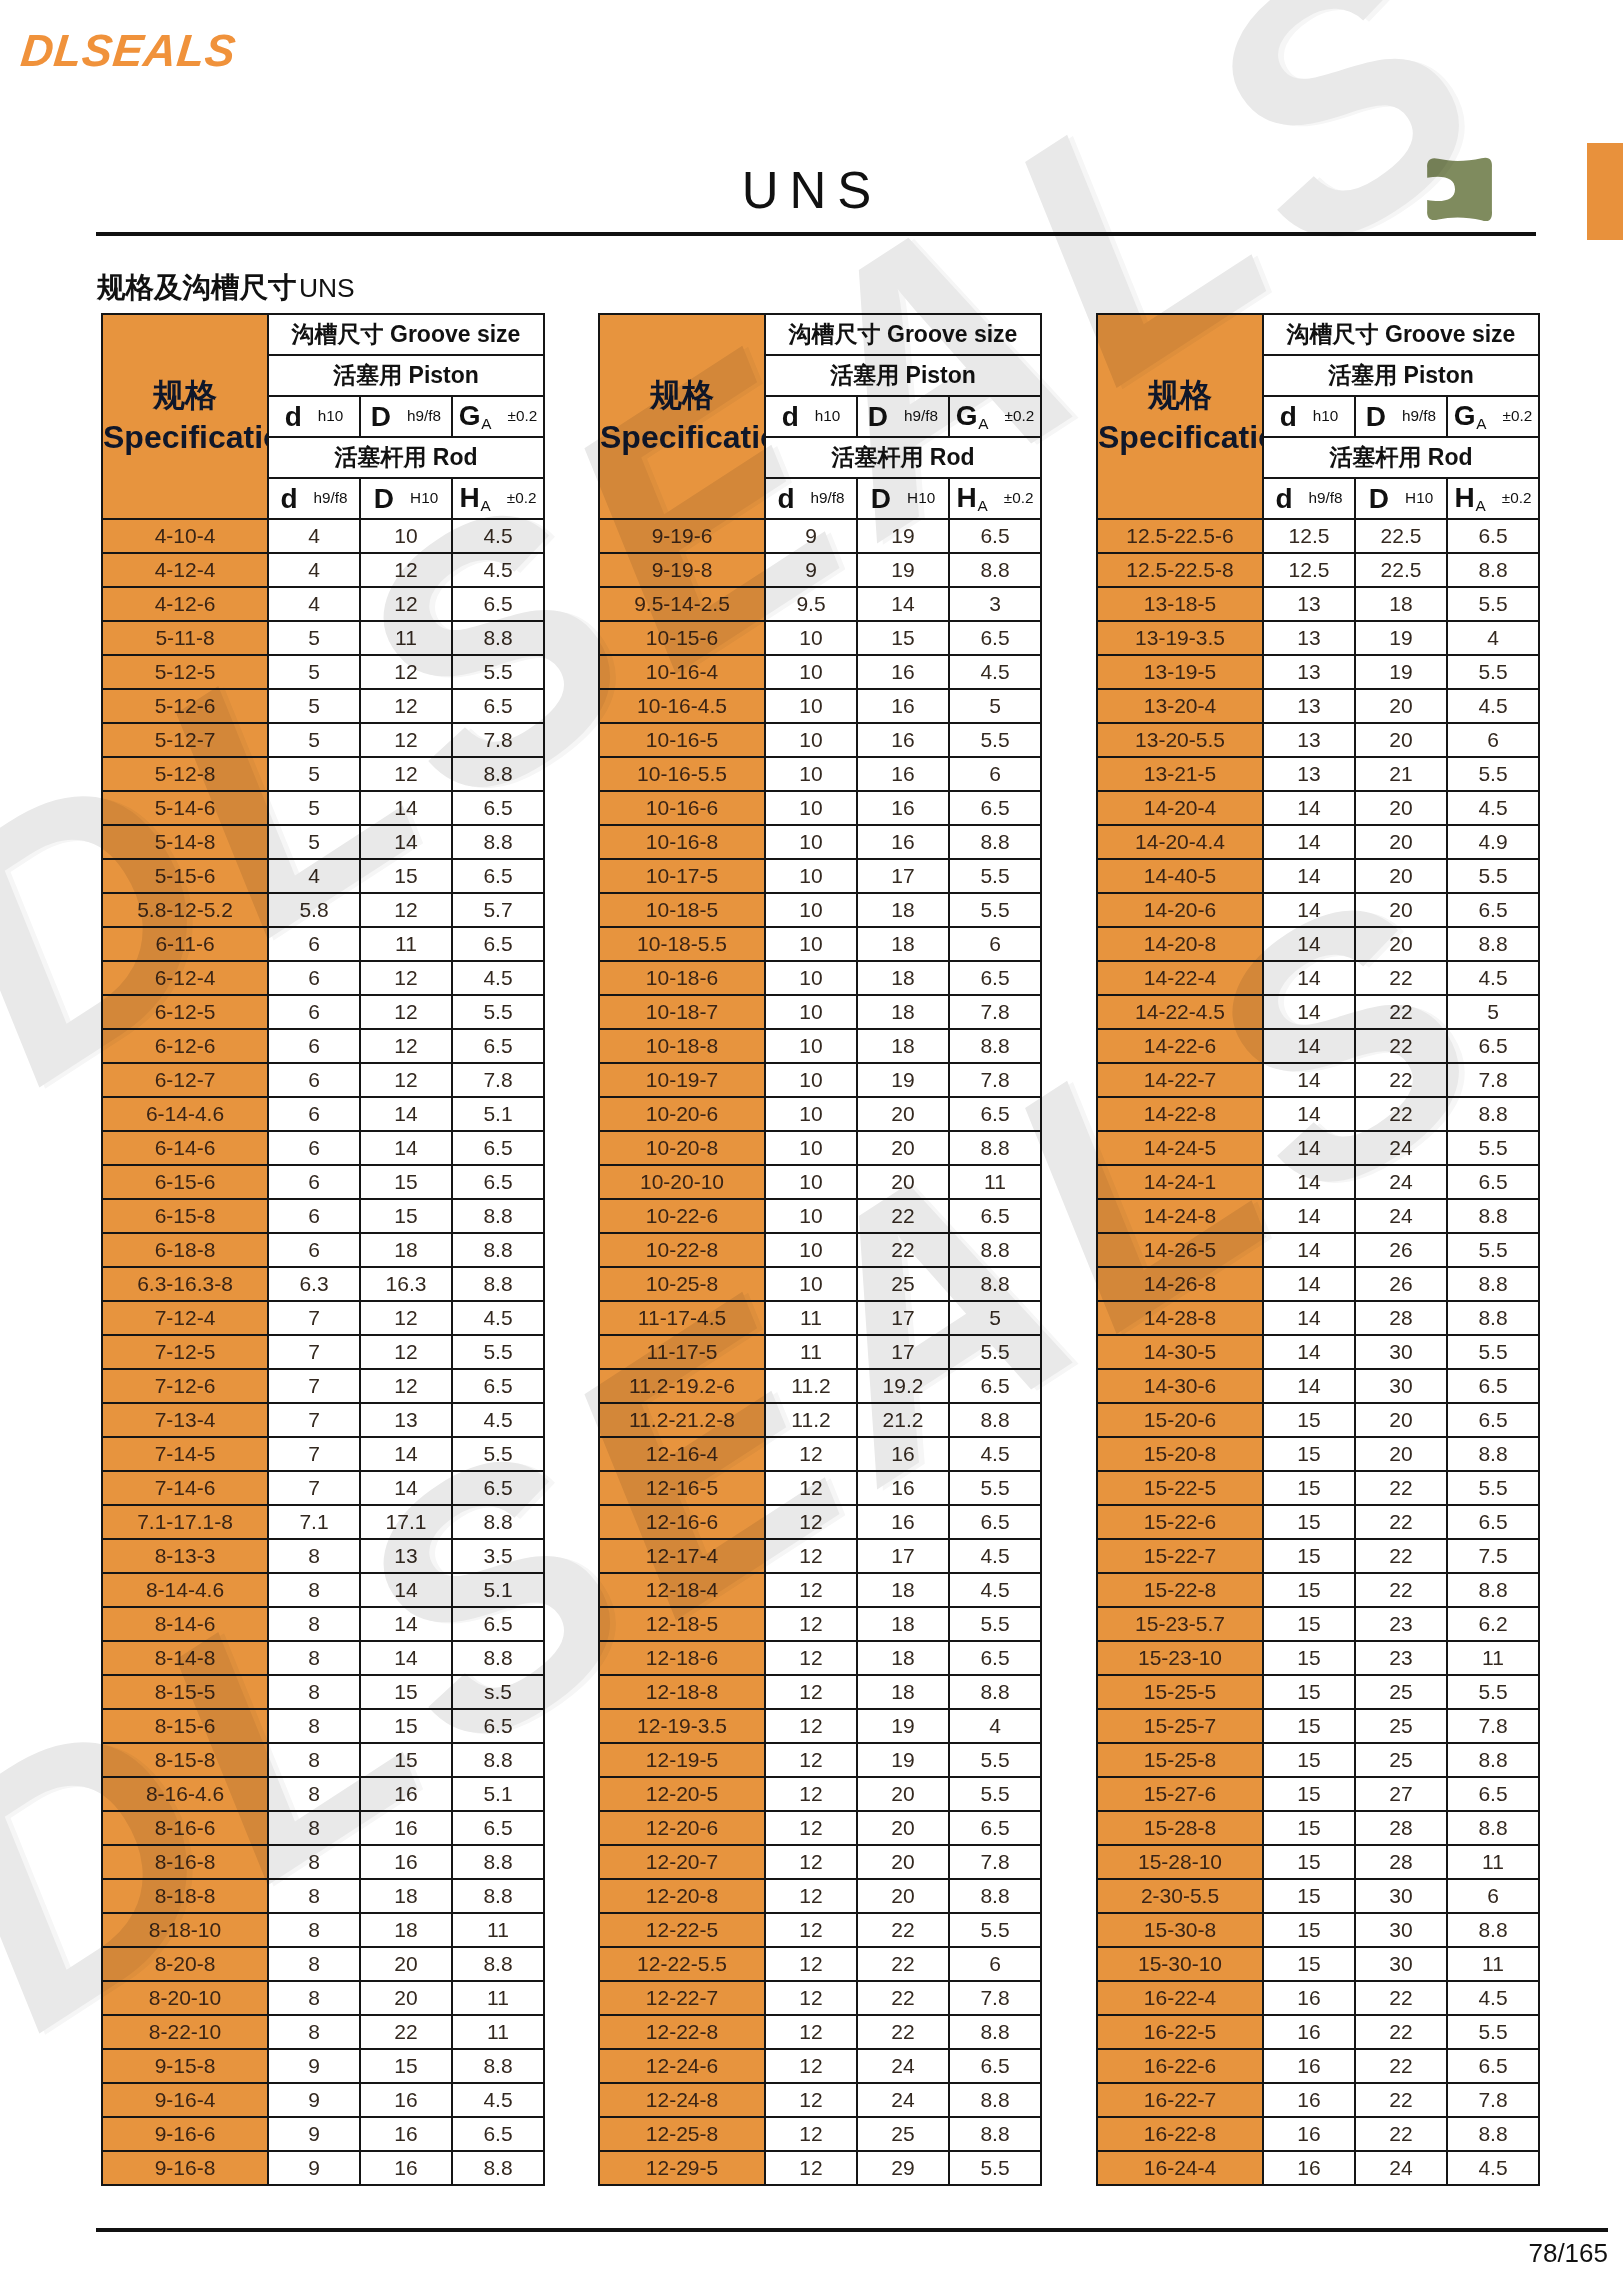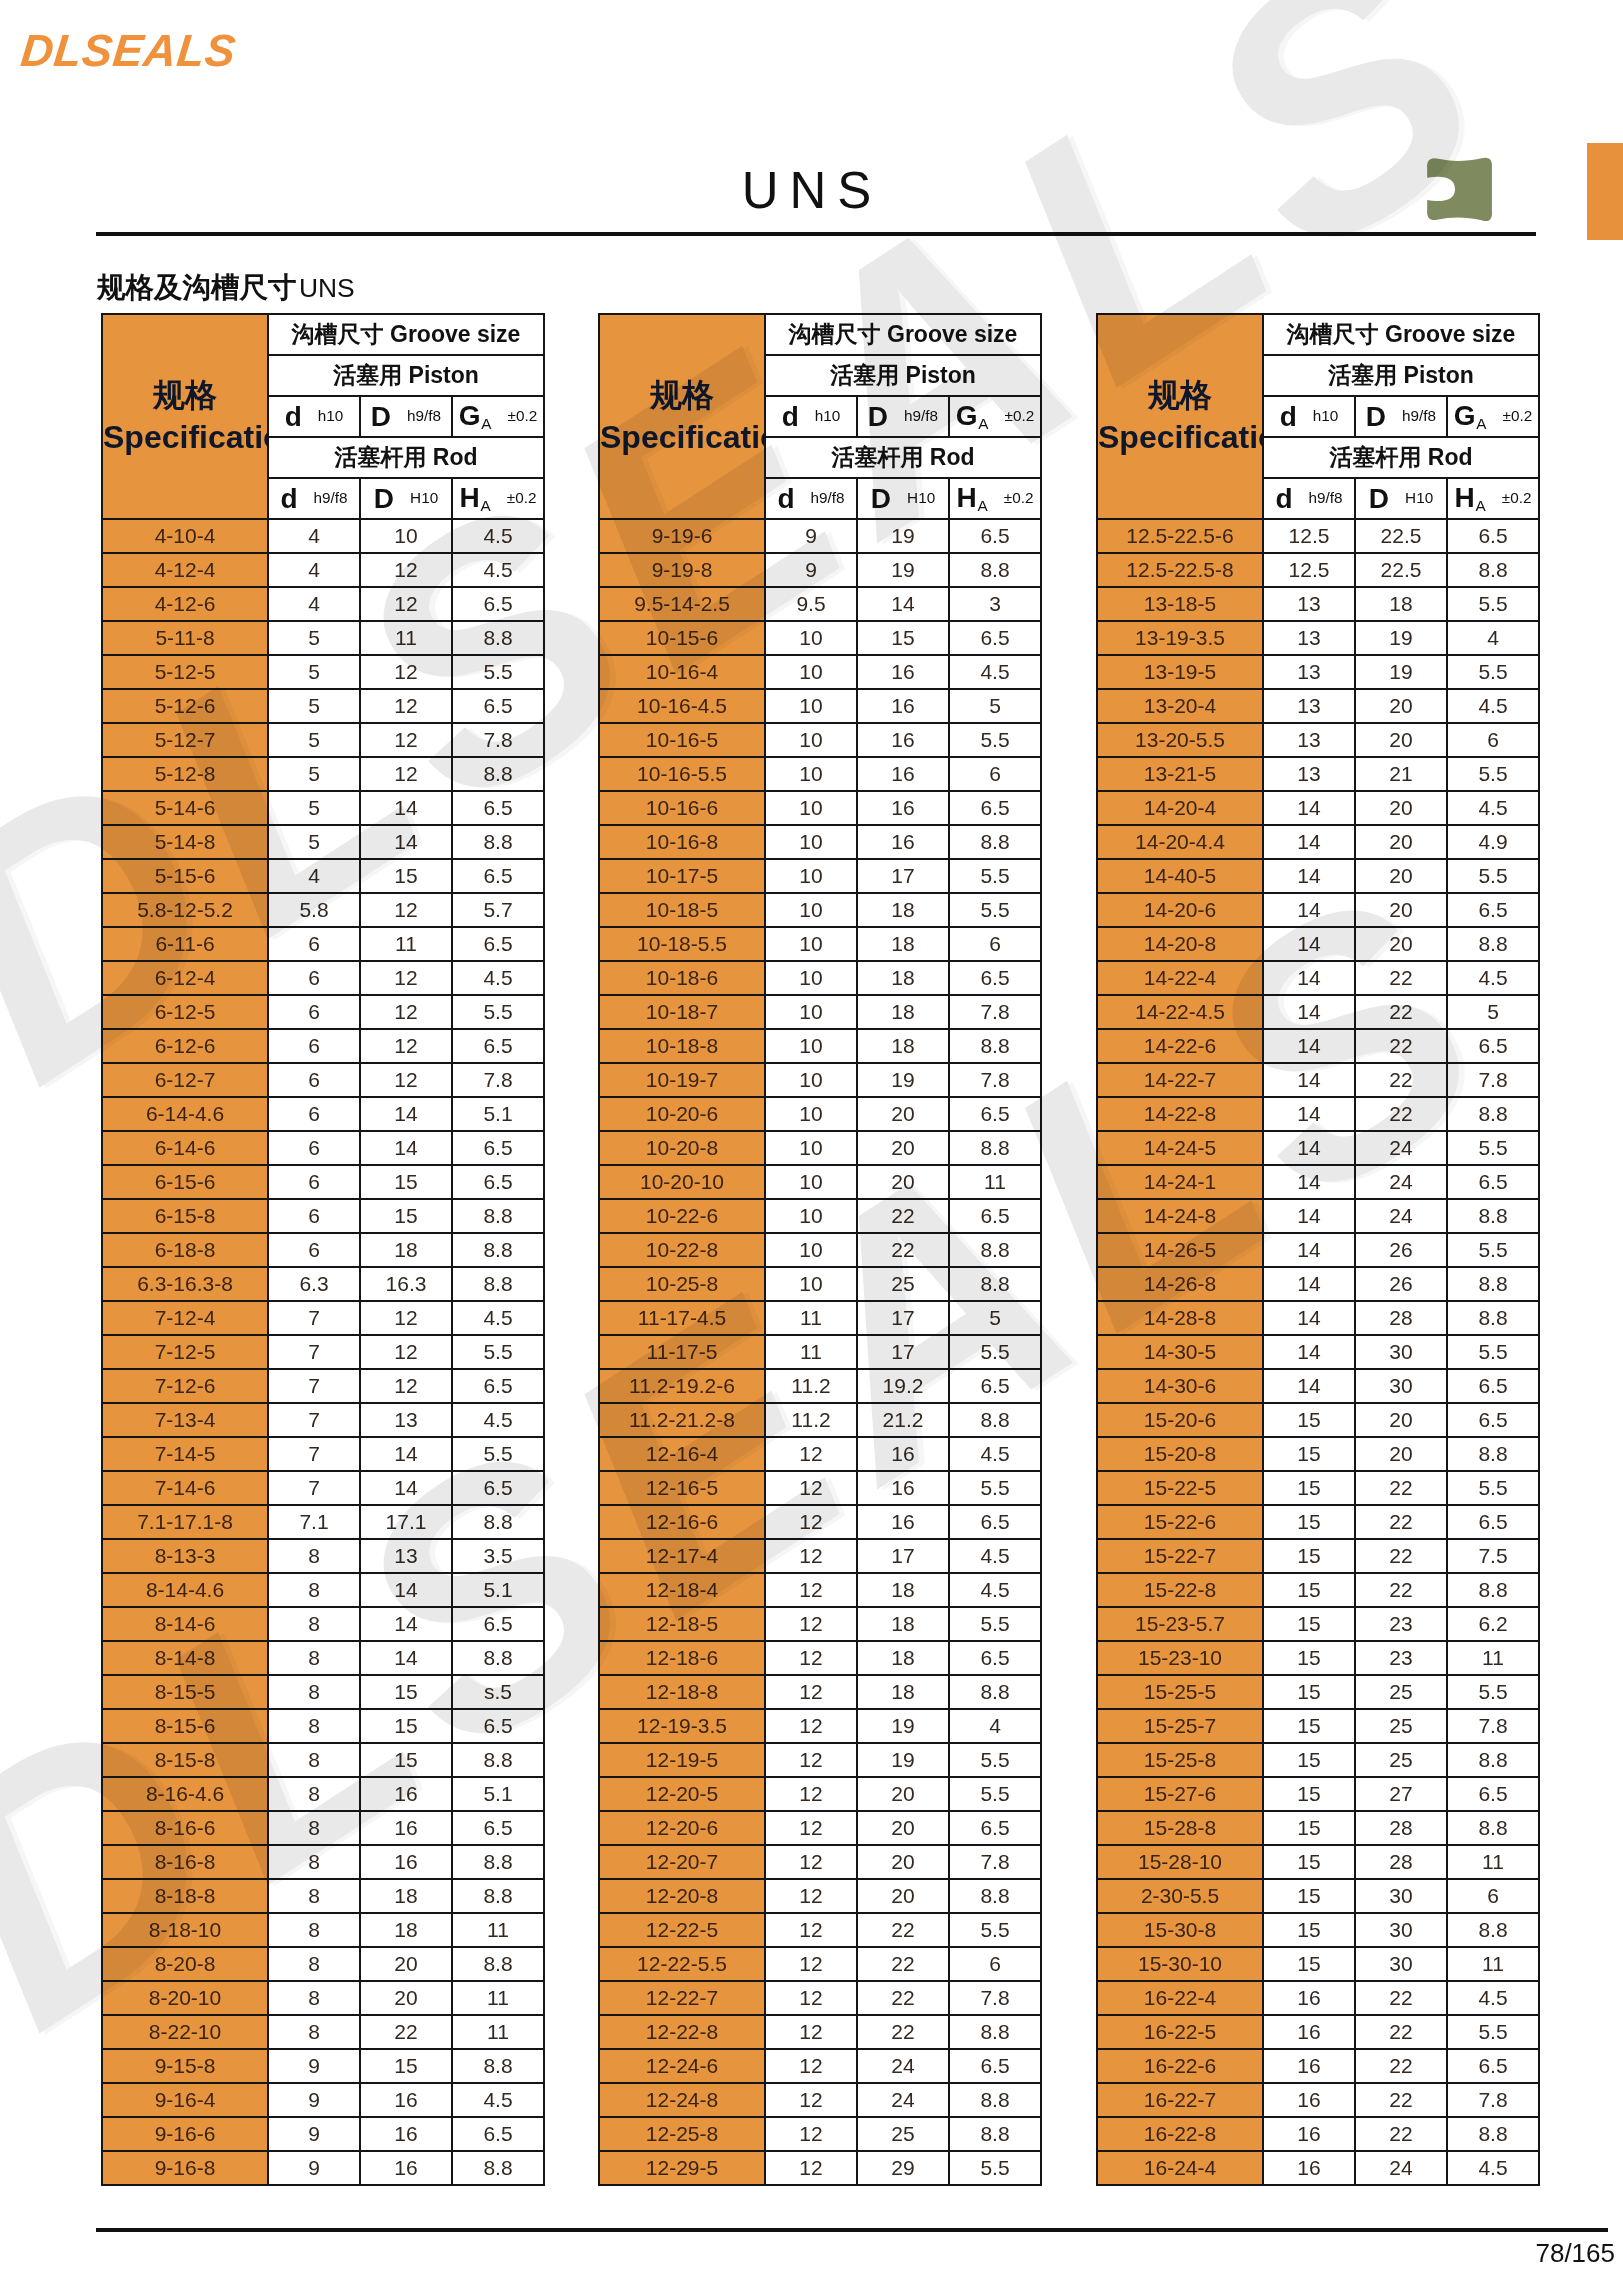--- a/index.html
+++ b/index.html
@@ -44,21 +44,21 @@
   }
   .group-head{font-size:23px;font-weight:600;color:#111;height:39px;background:#fff;}
   .sym-head{height:39px;background:#fff;font-weight:600;color:#111;}
   .sym-head .sym{font-size:28px;font-weight:600;}
   .sym-head sup{font-size:15.3px;font-weight:500;vertical-align:super;margin-left:16px;}
   .sym-head sub{font-size:15.3px;font-weight:500;vertical-align:sub;margin-left:0.7px;}
   .spec-table tbody td{height:32px;font-size:21px;color:var(--num-ink);background:#fff;}
   .spec-table tbody td.spec{background:var(--orange);color:#3A2415;}
 
   .footer-rule{position:absolute;left:96px;top:2228px;width:1512px;height:3.5px;background:#111;}
-  .page-number{position:absolute;left:7px;top:2238px;width:1608px;text-align:right;font-size:26px;color:#111;}
+  .page-number{position:absolute;left:0;top:2238px;width:1608px;text-align:right;font-size:26px;color:#111;}
 
   .watermark{
     position:absolute;z-index:5;pointer-events:none;white-space:nowrap;
     font-size:348px;font-weight:800;font-style:italic;letter-spacing:21px;
     color:var(--wm);mix-blend-mode:multiply;line-height:1;
     text-shadow:4.2px 4.2px 0 #F6F6F6;
   }
   .wm1{left:-174px;top:334px;transform:rotate(-33deg);}
   .wm2{left:-174px;top:1280px;transform:rotate(-33deg);}
 </style>

